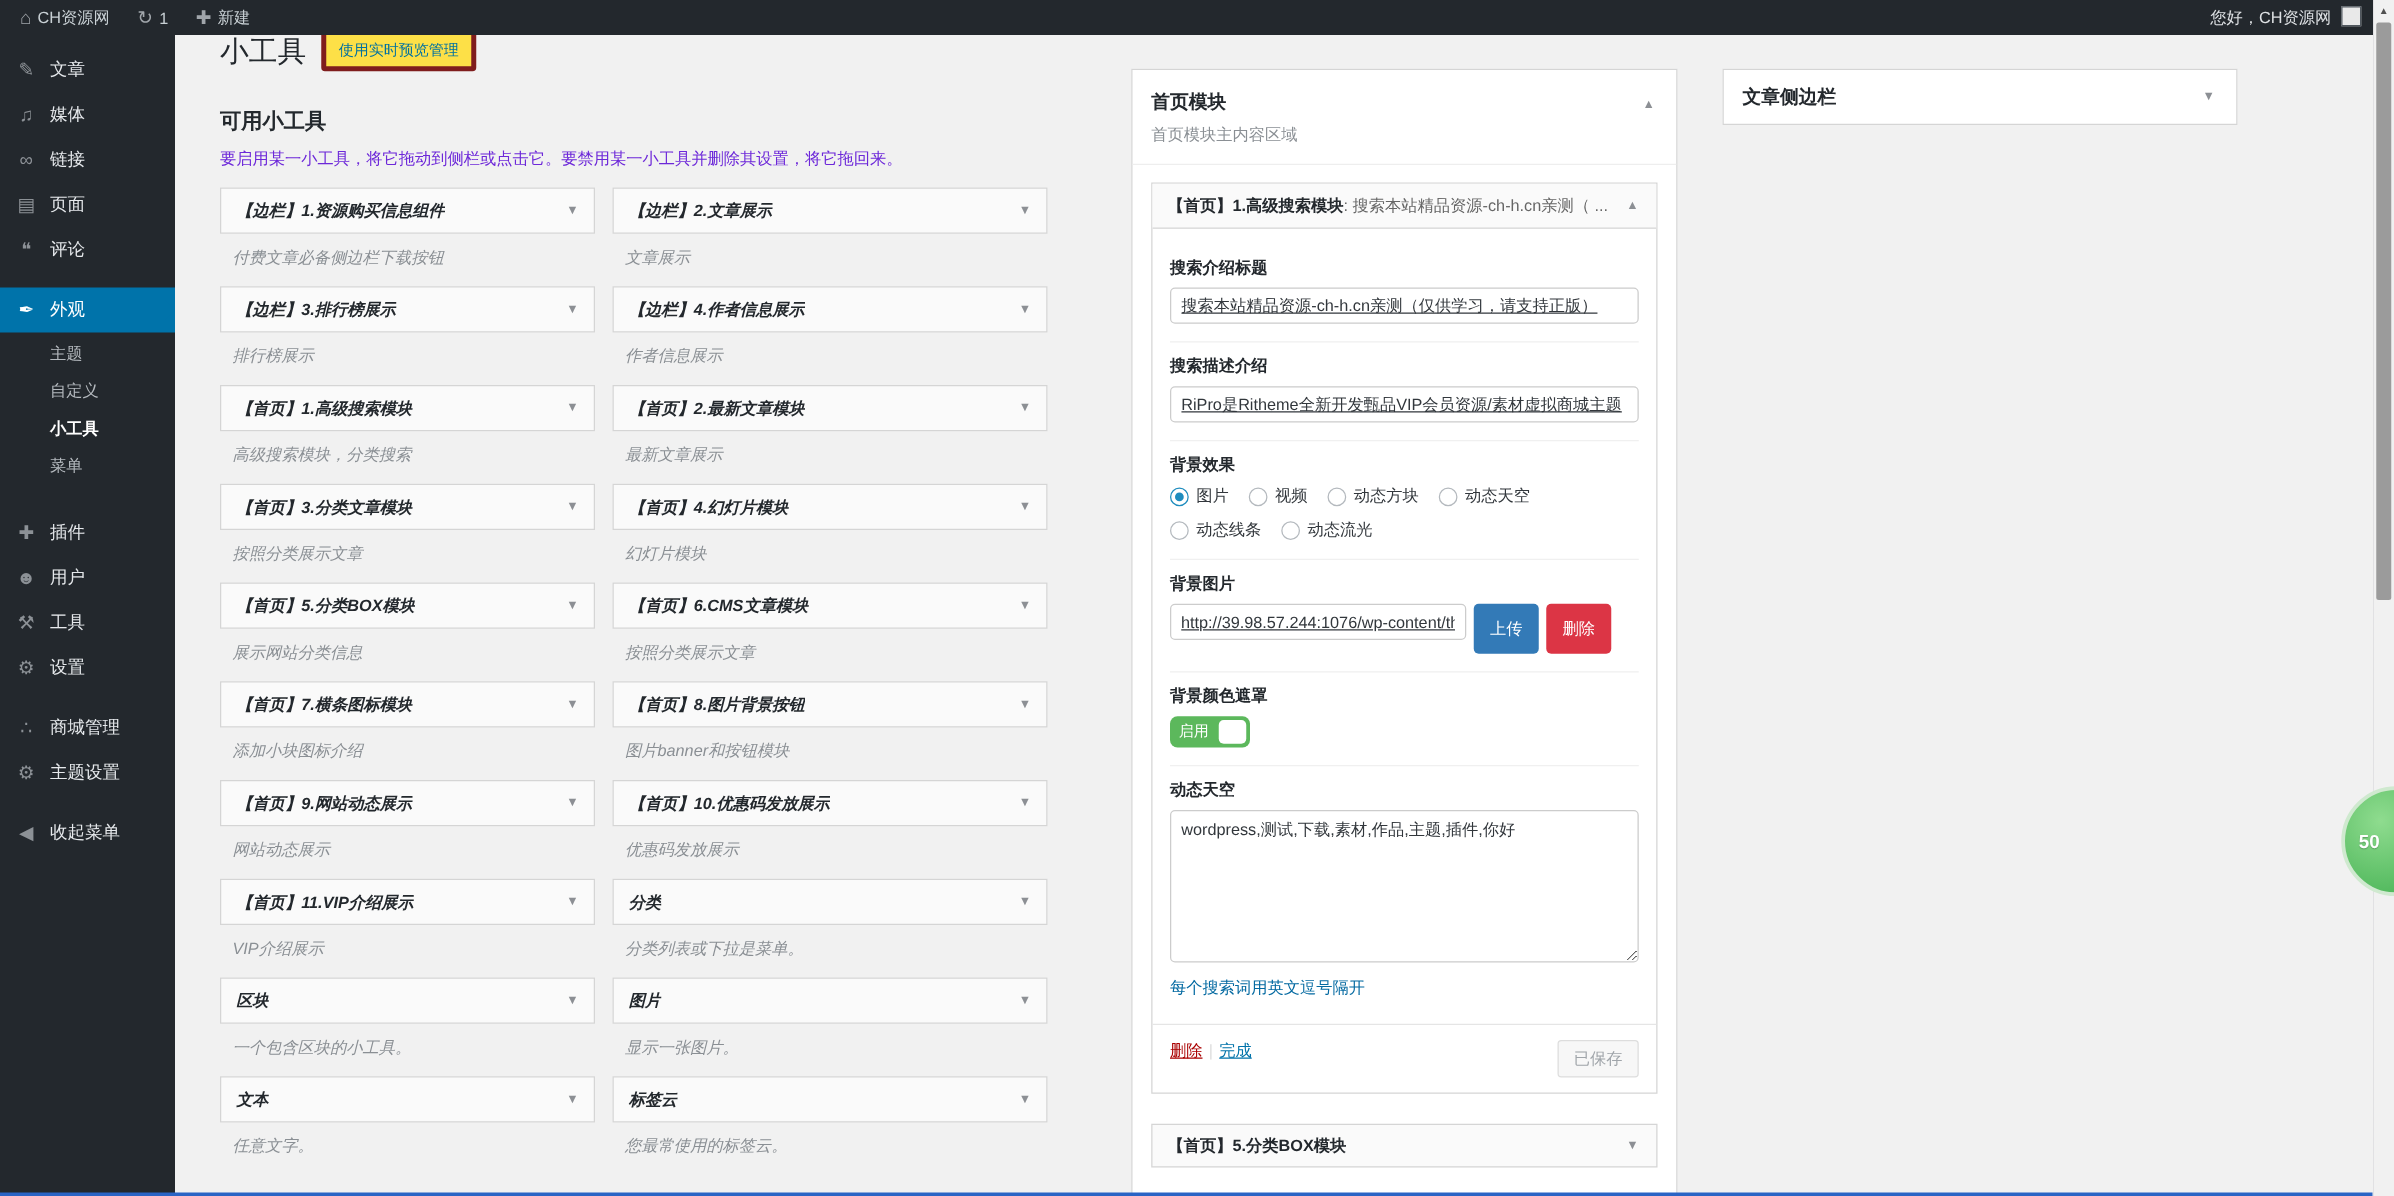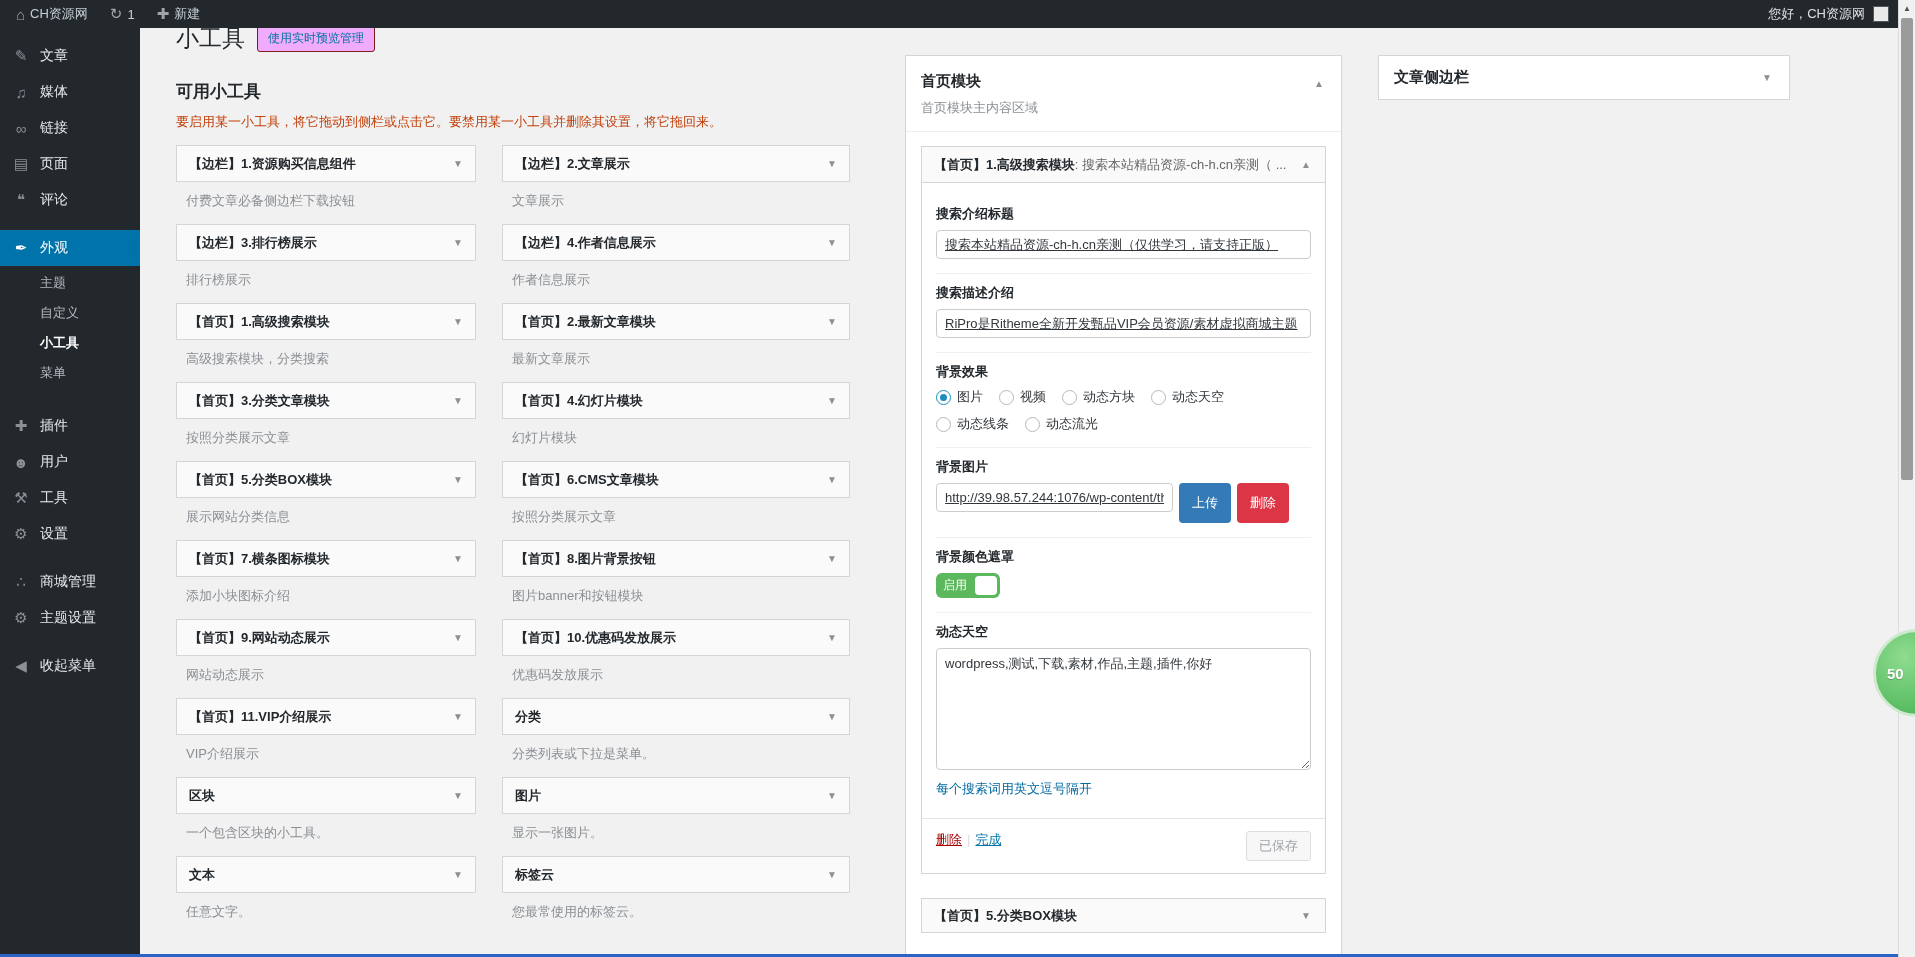--- a/index.html
+++ b/index.html
@@ -3,46 +3,46 @@
 <meta charset="utf-8">
 <style>
   * { box-sizing: border-box; margin: 0; padding: 0; }
   html,body { width:1915px; height:957px; overflow:hidden; font-family:"Liberation Sans","DejaVu Sans",sans-serif; background:#f1f1f1; }
 
   
   .admin-bar { position:fixed; top:0; left:0; width:100%; height:28px; background:#23282d; color:#dde0e3; z-index:50; display:flex; align-items:center; justify-content:space-between; font-size:13px; }
   .ab-left { display:flex; align-items:center; gap:6px; padding-left:8px; }
   .ab-item { display:flex; align-items:center; gap:5px; padding:0 8px; height:28px; color:#c8d0d4; }
   .ab-icon { font-size:15px; color:#a0a5aa; }
-  .ab-right { display:flex; align-items:center; gap:8px; padding-right:26px; }
+  .ab-right { display:flex; align-items:flex-start; gap:8px; padding-right:26px; }
   .ab-avatar { width:16px; height:16px; background:#e9e9e9; border:1px solid #50575e; }
 
   
   .sidebar { position:fixed; top:28px; left:0; bottom:0; width:140px; background:#23282d; z-index:40; padding-top:10px; }
   .menu-item { position:relative; display:flex; align-items:center; gap:10px; padding:9px 10px 9px 12px; color:#e6e9ec; font-size:14px; cursor:pointer; }
   .menu-item .mi-icon { width:18px; text-align:center; font-size:15px; color:#8c9196; flex:0 0 18px; }
   .menu-item.active { background:#0073aa; color:#fff; }
   .menu-item.active .mi-icon { color:#fff; }
   .menu-item.active::after { content:''; position:absolute; right:-8px; top:50%; margin-top:-8px; border:8px solid transparent; border-left-color:#0073aa; }
   .submenu { padding:2px 0 8px 0; }
   .submenu-item { padding:6px 10px 6px 40px; font-size:13px; color:#b4b9be; cursor:pointer; }
   .submenu-item.current { color:#fff; font-weight:bold; }
   .menu-sep { height:12px; }
 
   
   .content { position:absolute; top:28px; left:140px; right:0; bottom:0; background:#f1f1f1; overflow:hidden; }
 
   .title-row { display:flex; align-items:center; gap:12px; margin:-4px 0 0 36px; }
   .page-title { font-size:23px; font-weight:400; color:#23282d; line-height:28px; }
-  .preview-btn { background:#f0abfc; border:1px solid #7f1d1d; color:#0071a1; border-radius:3px; font-size:12px; padding:4px 10px; cursor:pointer; font-family:inherit; }
+  .preview-btn { background:#fde047; border:4px solid #7f1d1d; color:#0071a1; border-radius:3px; font-size:12px; padding:4px 10px; cursor:pointer; font-family:inherit; }
 
   .avail-head { margin:28px 0 0 36px; font-size:17px; font-weight:bold; color:#23282d; }
-  .avail-desc { margin:10px 0 0 36px; font-size:13px; color:#c2410c; }
-
-  .wgrid { margin:14px 0 0 36px; width:662px; display:grid; grid-template-columns:300px 348px; column-gap:26px; }
+  .avail-desc { margin:10px 0 0 36px; font-size:13px; color:#6d28d9; }
+
+  .wgrid { margin:14px 0 0 36px; width:662px; display:grid; grid-template-columns:300px 348px; column-gap:14px;font-style:italic; }
   .wcell { }
   .wcard { height:37px; background:#fafafa; border:1px solid #d5d5d5; display:flex; align-items:center; justify-content:space-between; padding:0 12px; cursor:move; }
   .wtitle { font-size:13px; font-weight:600; color:#23282d; white-space:nowrap; overflow:hidden; }
   .warrow { color:#8c8f94; font-size:10px; cursor:pointer; }
   .wdesc { font-size:13px; color:#8a8f94; margin:10px 0 15px 10px; line-height:17px; }
 
   
   .panel { position:absolute; background:#fff; border:1px solid #d5d5d5; }
   .hp-panel { left:765px; top:27px; width:437px; height:1200px; }
   .hp-head { padding:16px 15px 0 15px; display:flex; justify-content:space-between; align-items:flex-end; }

